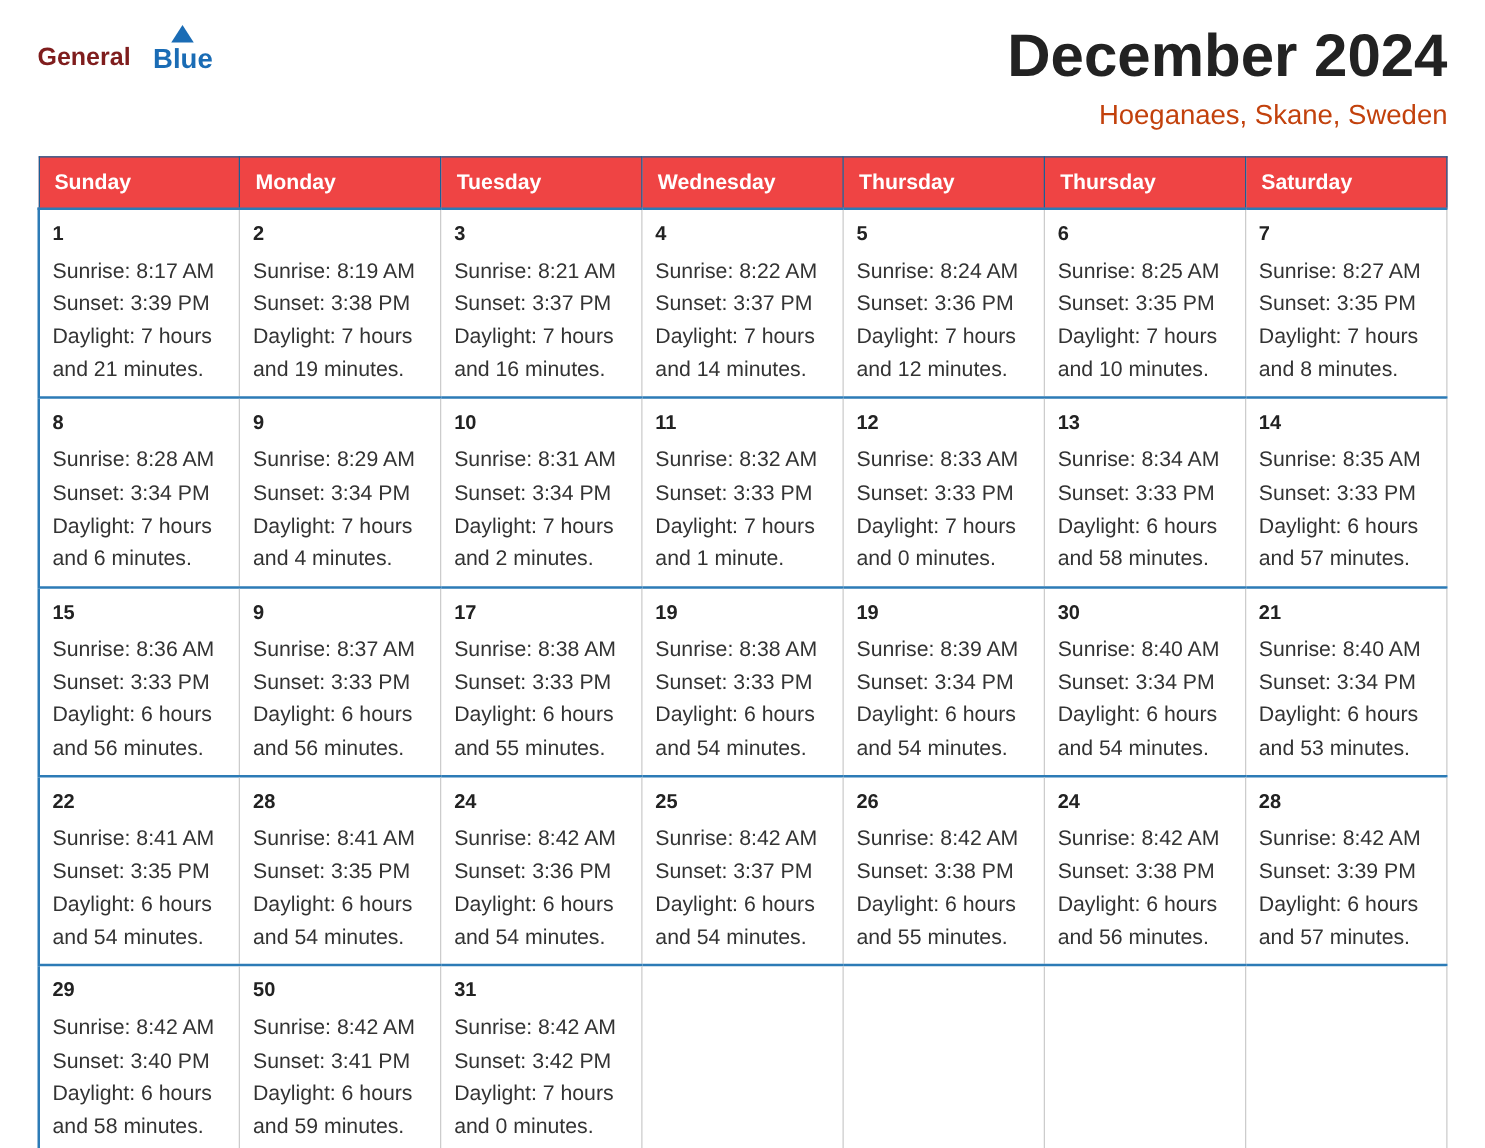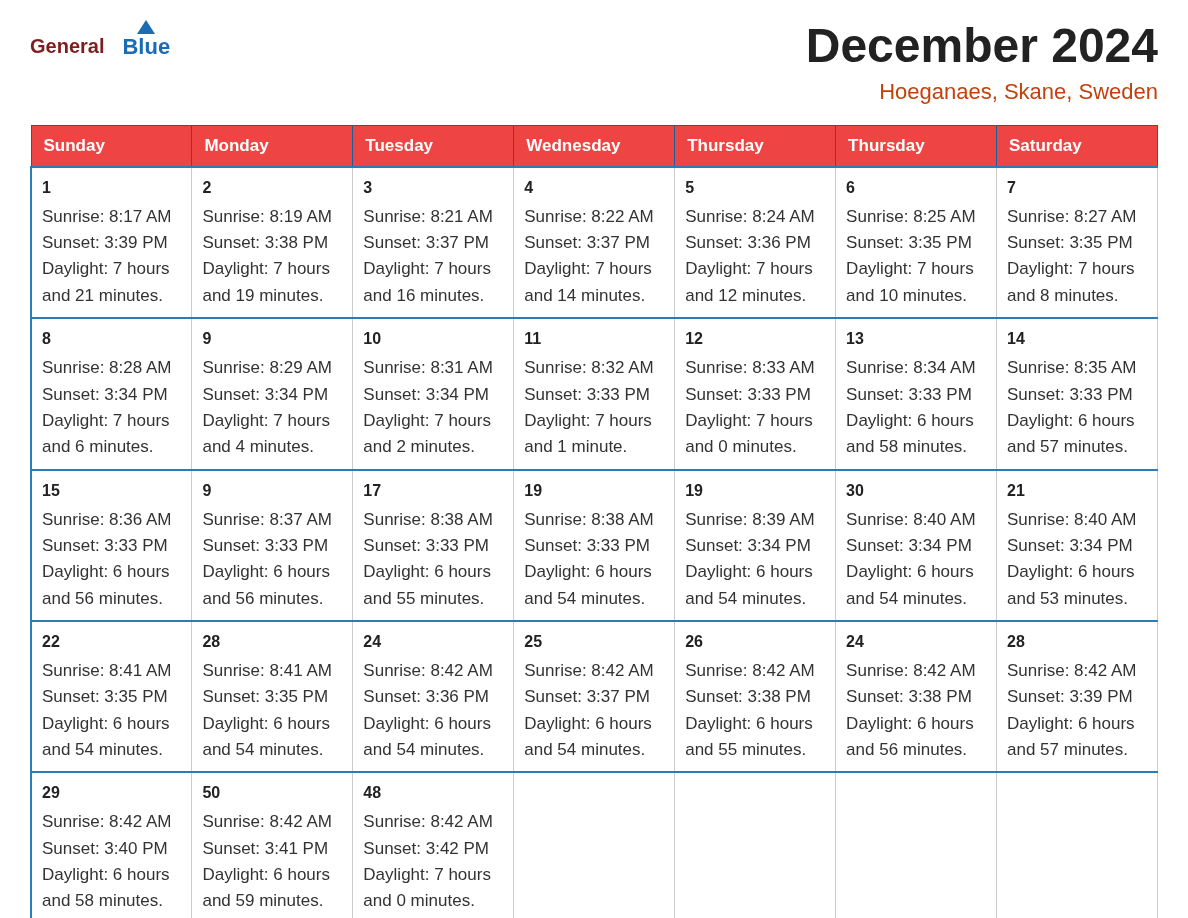--- a/index.html
+++ b/index.html
@@ -259,21 +259,21 @@
       <tr class="row-divider">
         <td>
           <span class="day-number">29</span>
           <div class="day-info">Sunrise: 8:42 AM<br>Sunset: 3:40 PM<br>Daylight: 6 hours and 58 minutes.</div>
         </td>
         <td>
           <span class="day-number">50</span>
           <div class="day-info">Sunrise: 8:42 AM<br>Sunset: 3:41 PM<br>Daylight: 6 hours and 59 minutes.</div>
         </td>
         <td>
-          <span class="day-number">48</span>
+          <span class="day-number">31</span>
           <div class="day-info">Sunrise: 8:42 AM<br>Sunset: 3:42 PM<br>Daylight: 7 hours and 0 minutes.</div>
         </td>
         <td class="empty-cell"></td>
         <td class="empty-cell"></td>
         <td class="empty-cell"></td>
         <td class="empty-cell"></td>
       </tr>
     </tbody>
 </table>
 

